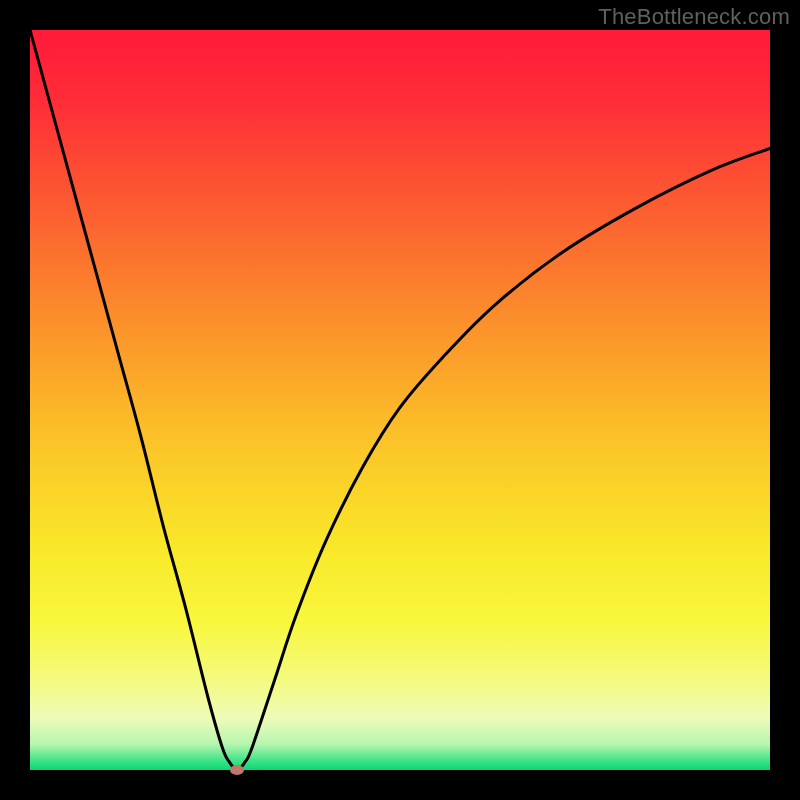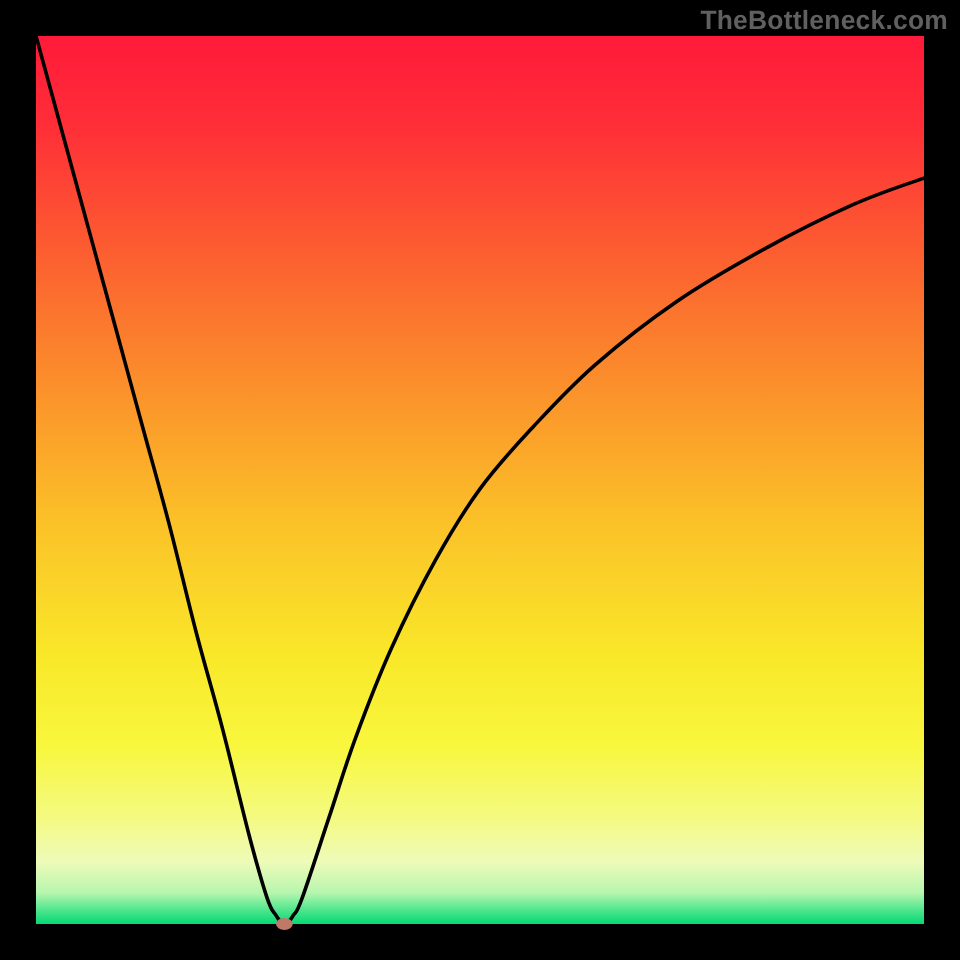--- a/index.html
+++ b/index.html
@@ -16,21 +16,21 @@
     width: 800px;
     height: 800px;
     background: #000;
   }
   .watermark {
     position: absolute;
     top: 4px;
     right: 10px;
     color: #606060;
     font-size: 22px;
-    font-weight: 700;
+    font-weight: 400;
     letter-spacing: 0.2px;
     z-index: 10;
   }
   .plot-area {
     position: absolute;
     left: 30px;
     top: 30px;
     width: 740px;
     height: 740px;
   }

